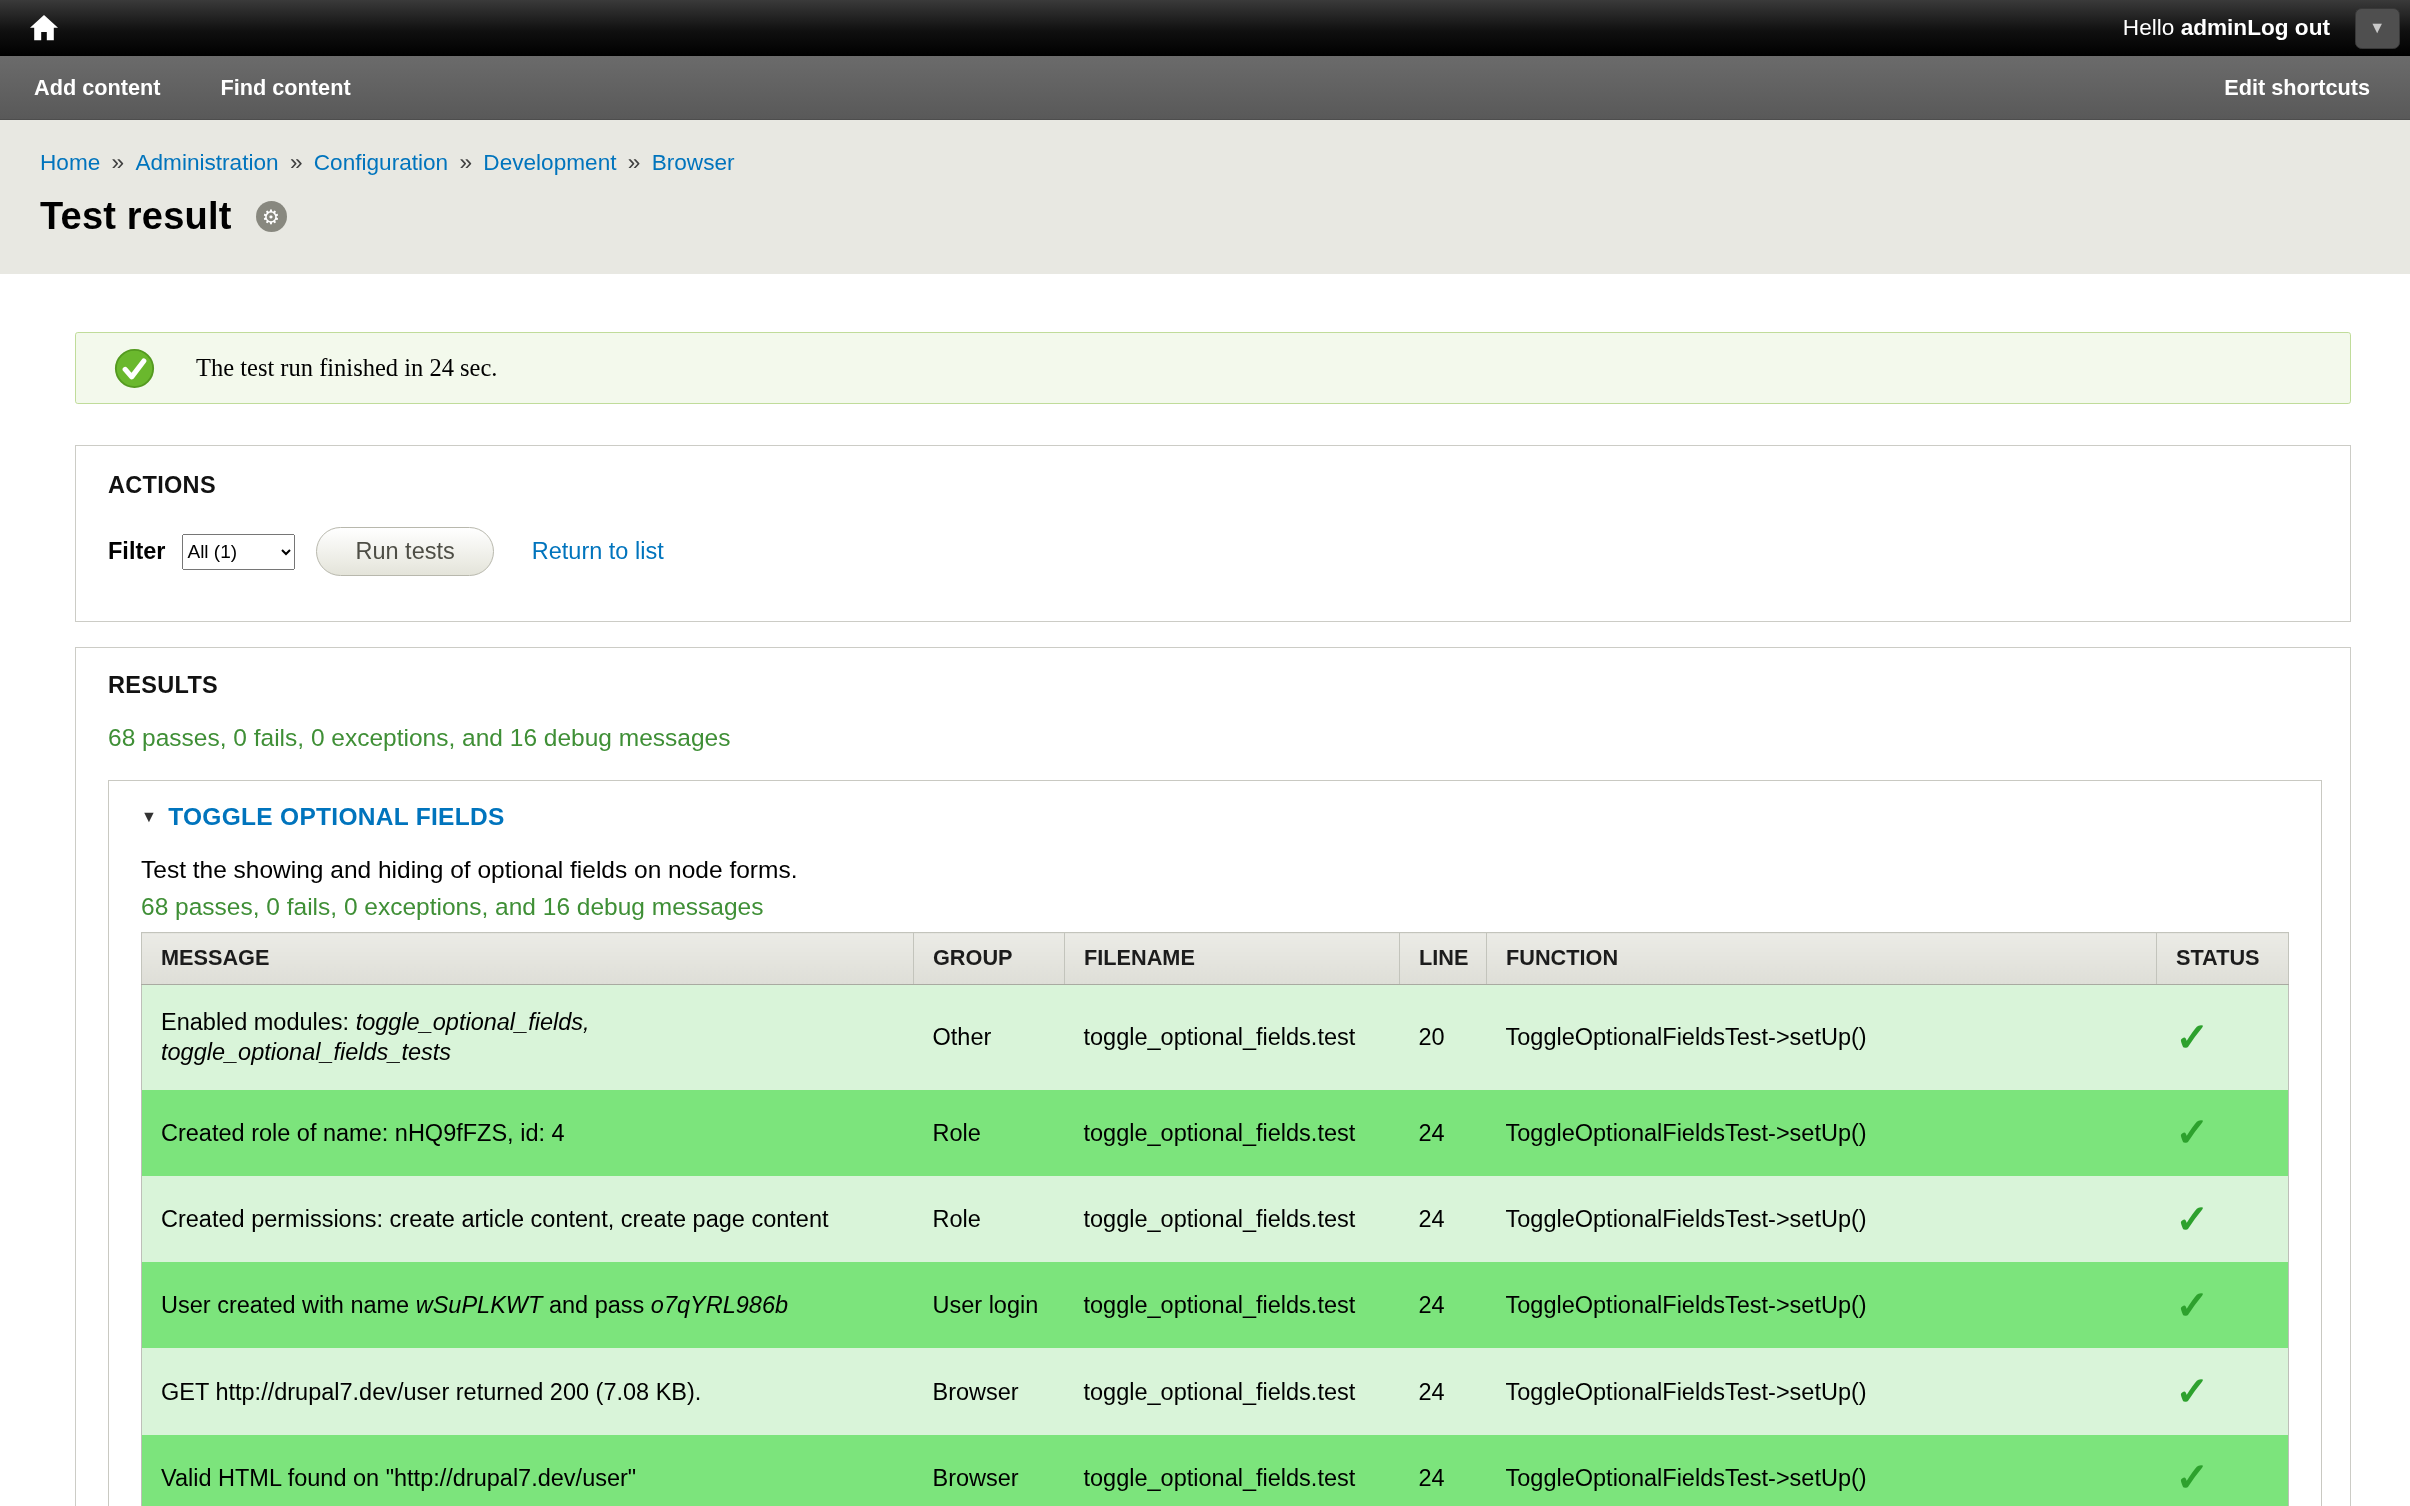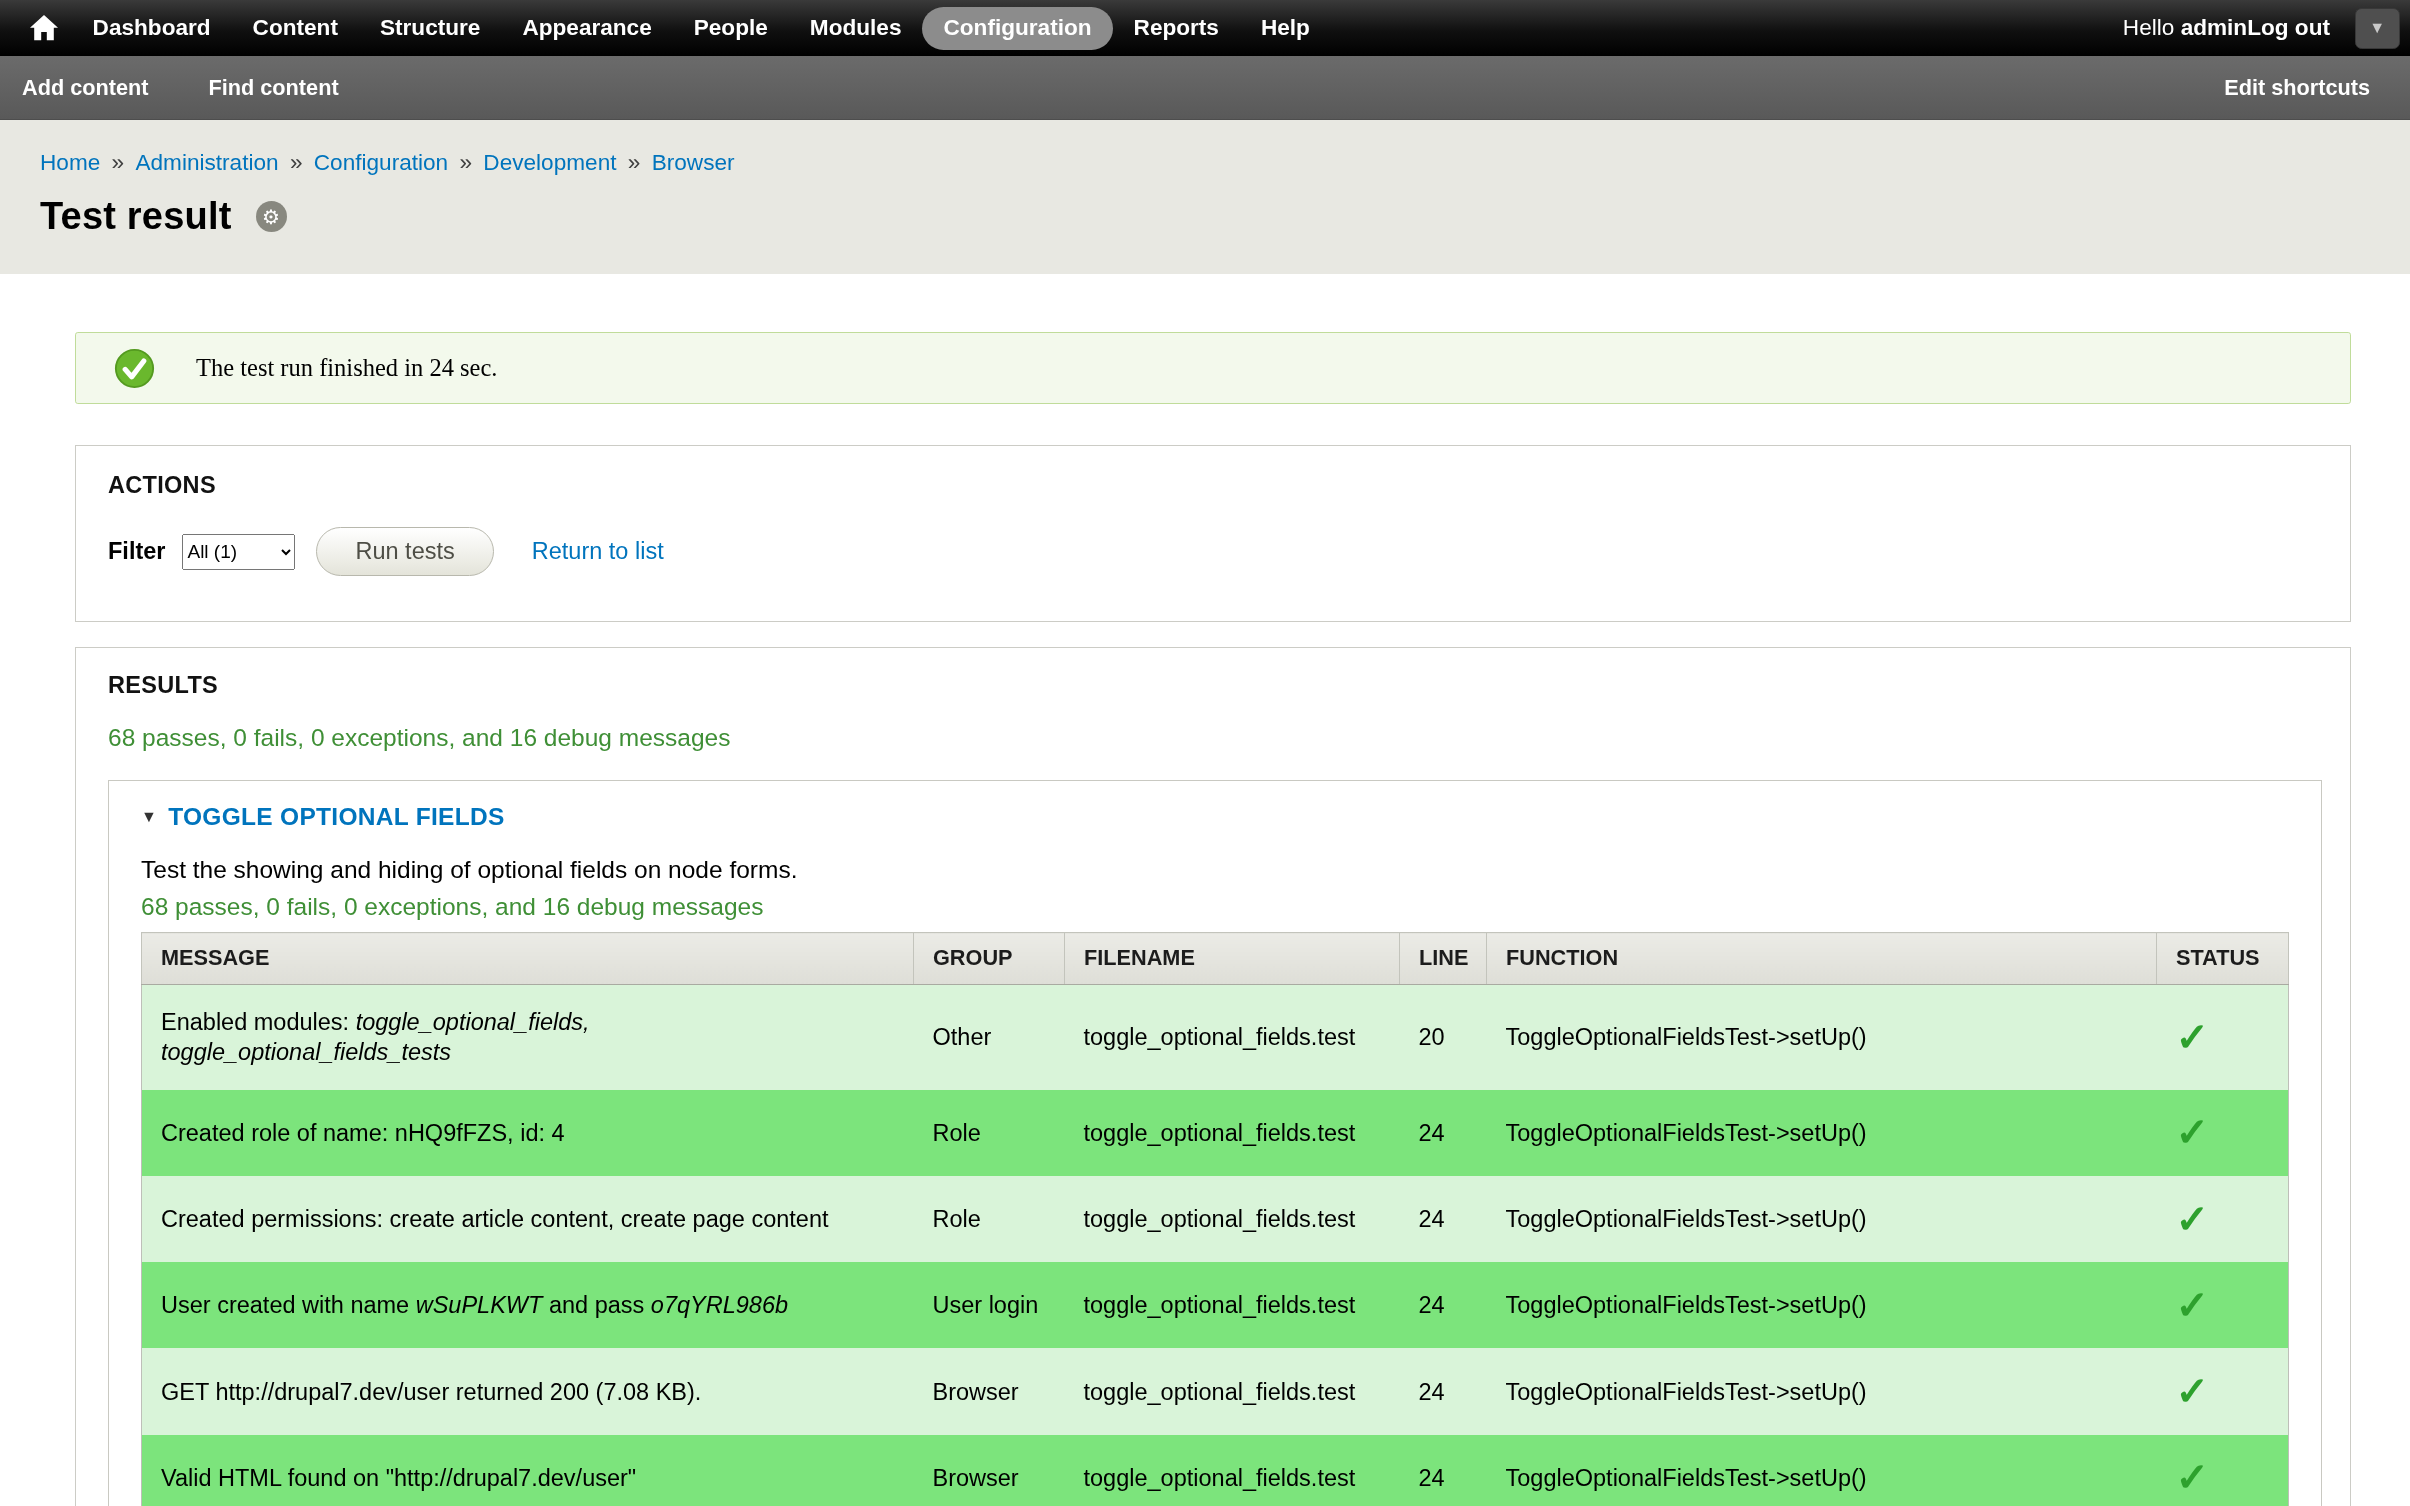--- a/index.html
+++ b/index.html
@@ -43,21 +43,21 @@
     display: flex; align-items: center; justify-content: center;
     cursor: pointer;
   }
 
   
   .shortcut-bar {
     height: 64px;
     background: linear-gradient(180deg, #6b6b6b, #595959);
     border-bottom: 0.9px solid #4d4d4d;
     display: flex; align-items: center;
-    padding: 0 41px 0 22px;
+    padding: 0 41px 0 34px;
   }
   .shortcut-item { color: #fff; font-size: 21.7px; font-weight: bold; margin-right: 60px; }
   .edit-shortcuts { margin-left: auto; margin-right: 0; color: #fff; font-size: 21.7px; font-weight: bold; }
 
   
   .page-header { background: #e8e8e2; padding: 30px 0 36px 40px; }
   .breadcrumb { font-size: 22.6px; }
   .breadcrumb .sep { color: #404040; margin: 0 11.3px; }
   .page-title-row { display: flex; align-items: center; gap: 24px; margin-top: 19px; }
   h1.page-title { margin: 0; font-size: 38px; font-weight: bold; letter-spacing: 0.2px; color: #000; }
@@ -125,31 +125,20 @@
 </style>
 </head>
 <body>
 
 <div class="toolbar">
   <span class="home-btn">
     <svg width="28" height="25.4" viewBox="0 0 20 18">
       <path d="M10 0 L20 9 H17 V18 H12 V12 H8 V18 H3 V9 H0 Z" fill="#ffffff"></path>
     </svg>
   </span>
-  <nav class="toolbar-menu" id="toolbar-menu">
-      <div class="toolbar-item">Dashboard</div>
-      <div class="toolbar-item">Content</div>
-      <div class="toolbar-item">Structure</div>
-      <div class="toolbar-item">Appearance</div>
-      <div class="toolbar-item">People</div>
-      <div class="toolbar-item">Modules</div>
-      <div class="toolbar-item active">Configuration</div>
-      <div class="toolbar-item">Reports</div>
-      <div class="toolbar-item">Help</div>
-    </nav>
   <div class="toolbar-right">
     <span class="greeting">
       <span>Hello</span>
       <b>admin</b>
     </span>
     <a class="logout" href="#">Log out</a>
   </div>
   <div class="toolbar-toggle">
     <span>▼</span>
   </div>

